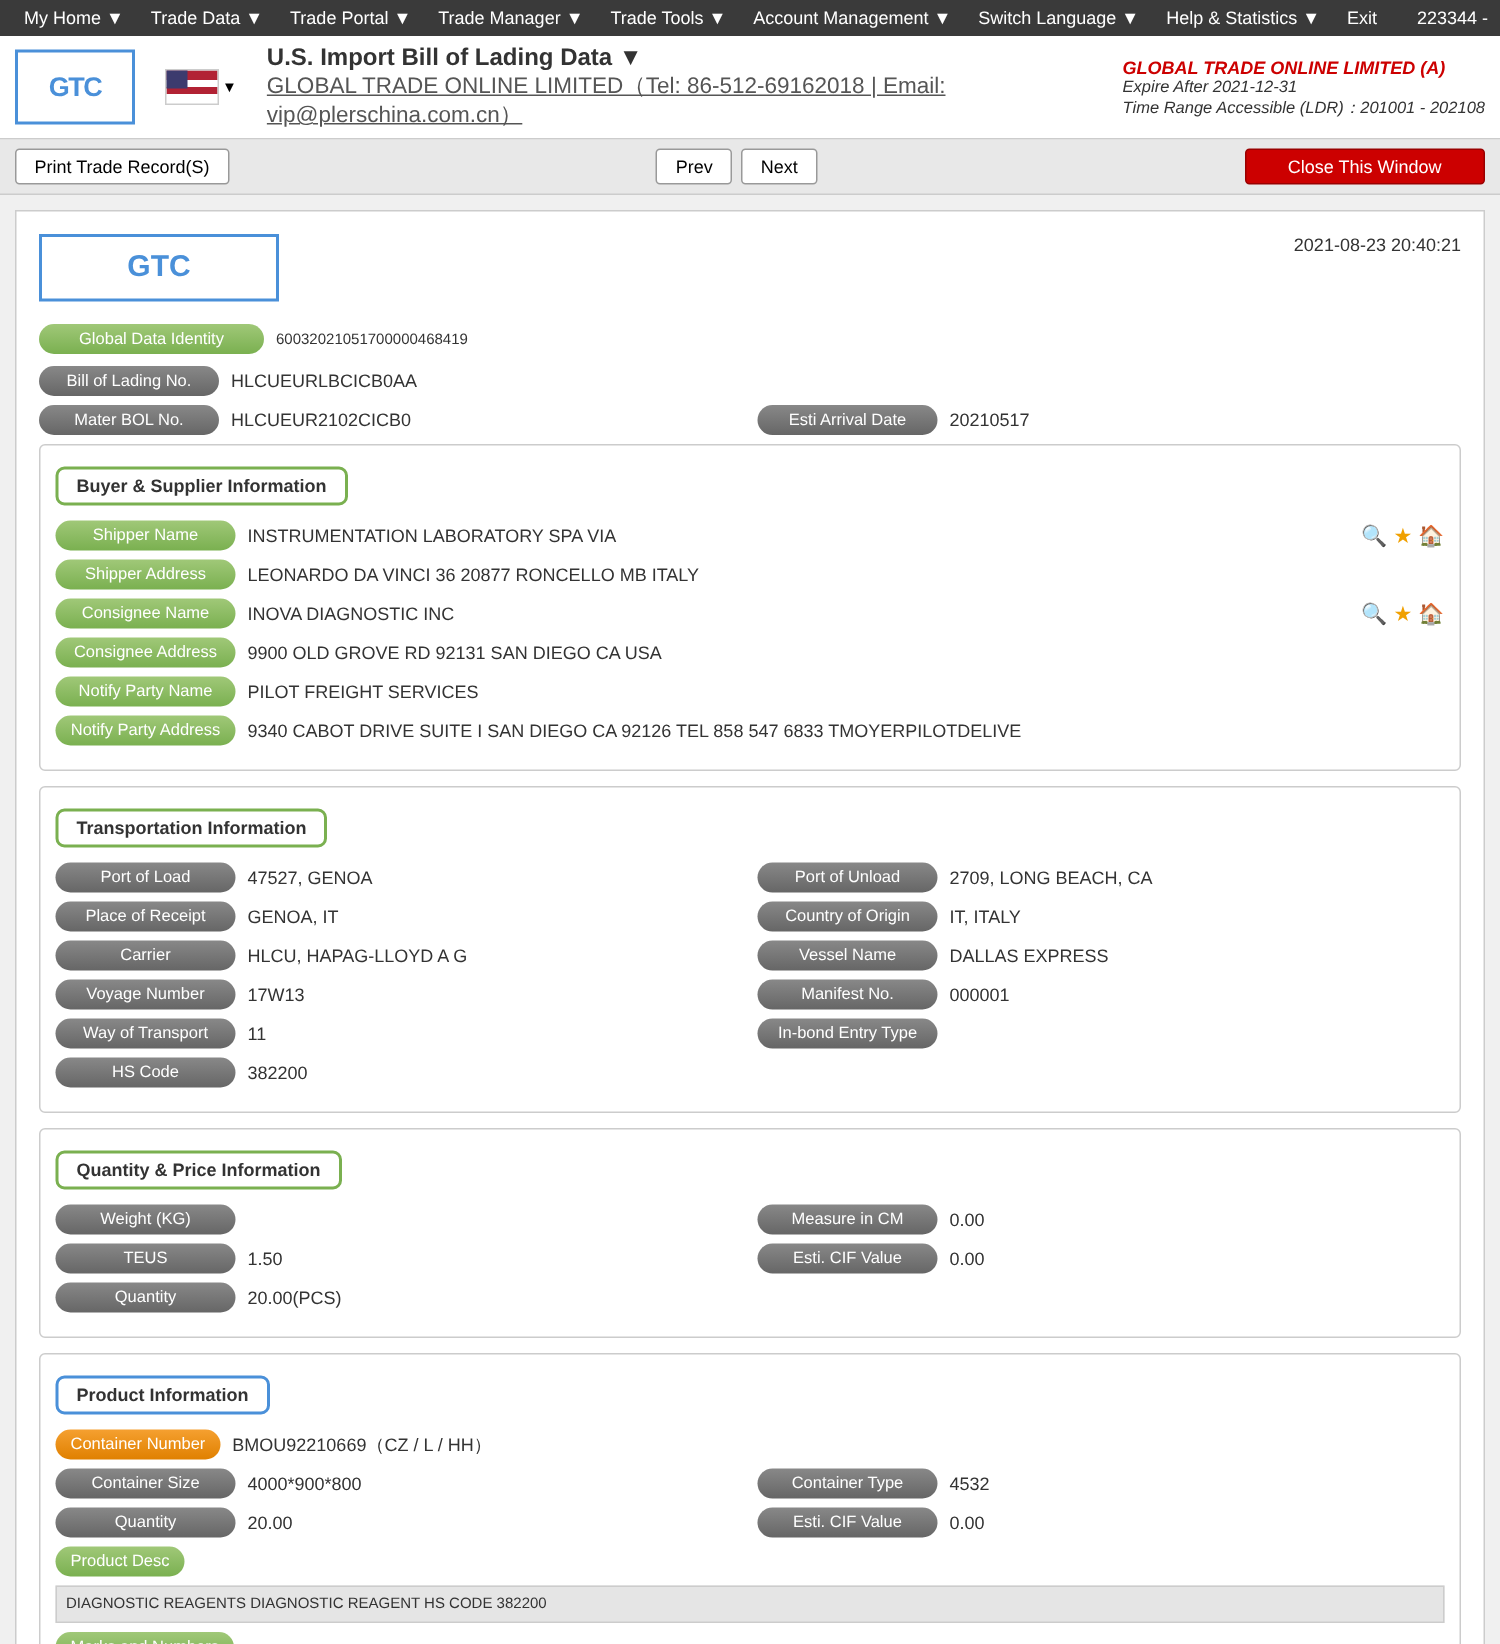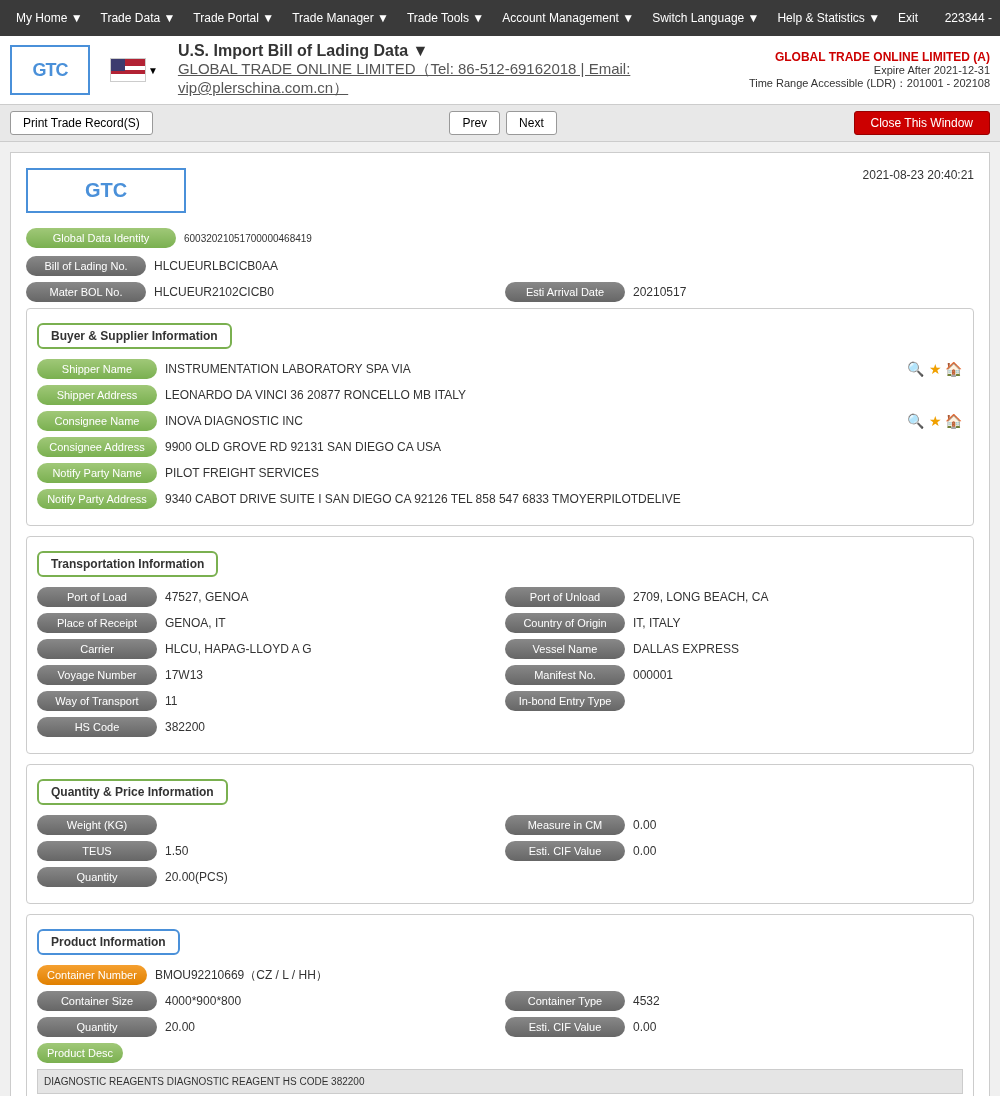--- a/index.html
+++ b/index.html
@@ -5,21 +5,21 @@
     * { margin: 0; padding: 0; box-sizing: border-box; }
     body { font-family: Arial, sans-serif; font-size: 12px; background: #d0d0d0; width: 1000px; }
 
     
     .top-nav {
       background: #3a3a3a;
       color: #fff;
       display: flex;
       align-items: center;
       padding: 0 8px;
-      height: 36px;
+      height: 24px;
       font-size: 12px;
     }
     .top-nav .nav-items { display: flex; gap: 2px; flex: 1; }
     .top-nav .nav-item {
       padding: 3px 8px;
       cursor: pointer;
       font-size: 12px;
       color: #fff;
     }
     .top-nav .nav-num { margin-left: auto; font-size: 12px; }
@@ -47,21 +47,21 @@
       border: 1px solid #ccc; position: relative;
     }
     .flag::before {
       content: '';
       position: absolute; top: 0; left: 0; width: 14px; height: 12px;
       background: #3c3b6e;
     }
     .header-title-area { flex: 1; padding-left: 10px; }
     .header-title { font-size: 16px; font-weight: bold; color: #333; }
     .header-subtitle { font-size: 15px; color: #555; text-decoration: underline; }
-    .header-right { text-align: right; font-size: 11px; }
+    .header-right { text-align: left; font-size: 11px; font-style: italic; }
     .company-name { color: #c00; font-weight: bold; font-size: 12px; }
     .expire-info { color: #333; font-size: 11px; }
 
     
     .action-bar {
       background: #e8e8e8;
       padding: 6px 10px;
       display: flex;
       align-items: center;
       gap: 6px;
@@ -81,21 +81,21 @@
       border: 1px solid #999;
       padding: 4px 12px;
       cursor: pointer;
       font-size: 12px;
       border-radius: 3px;
     }
     .btn-close {
       background: #cc0000;
       color: #fff;
       border: 1px solid #990000;
-      padding: 4px 16px;
+      padding: 4px 28px;
       cursor: pointer;
       font-size: 12px;
       border-radius: 3px;
     }
     .spacer { flex: 1; }
 
     
     .main-content {
       background: #f0f0f0;
       padding: 10px 10px;

